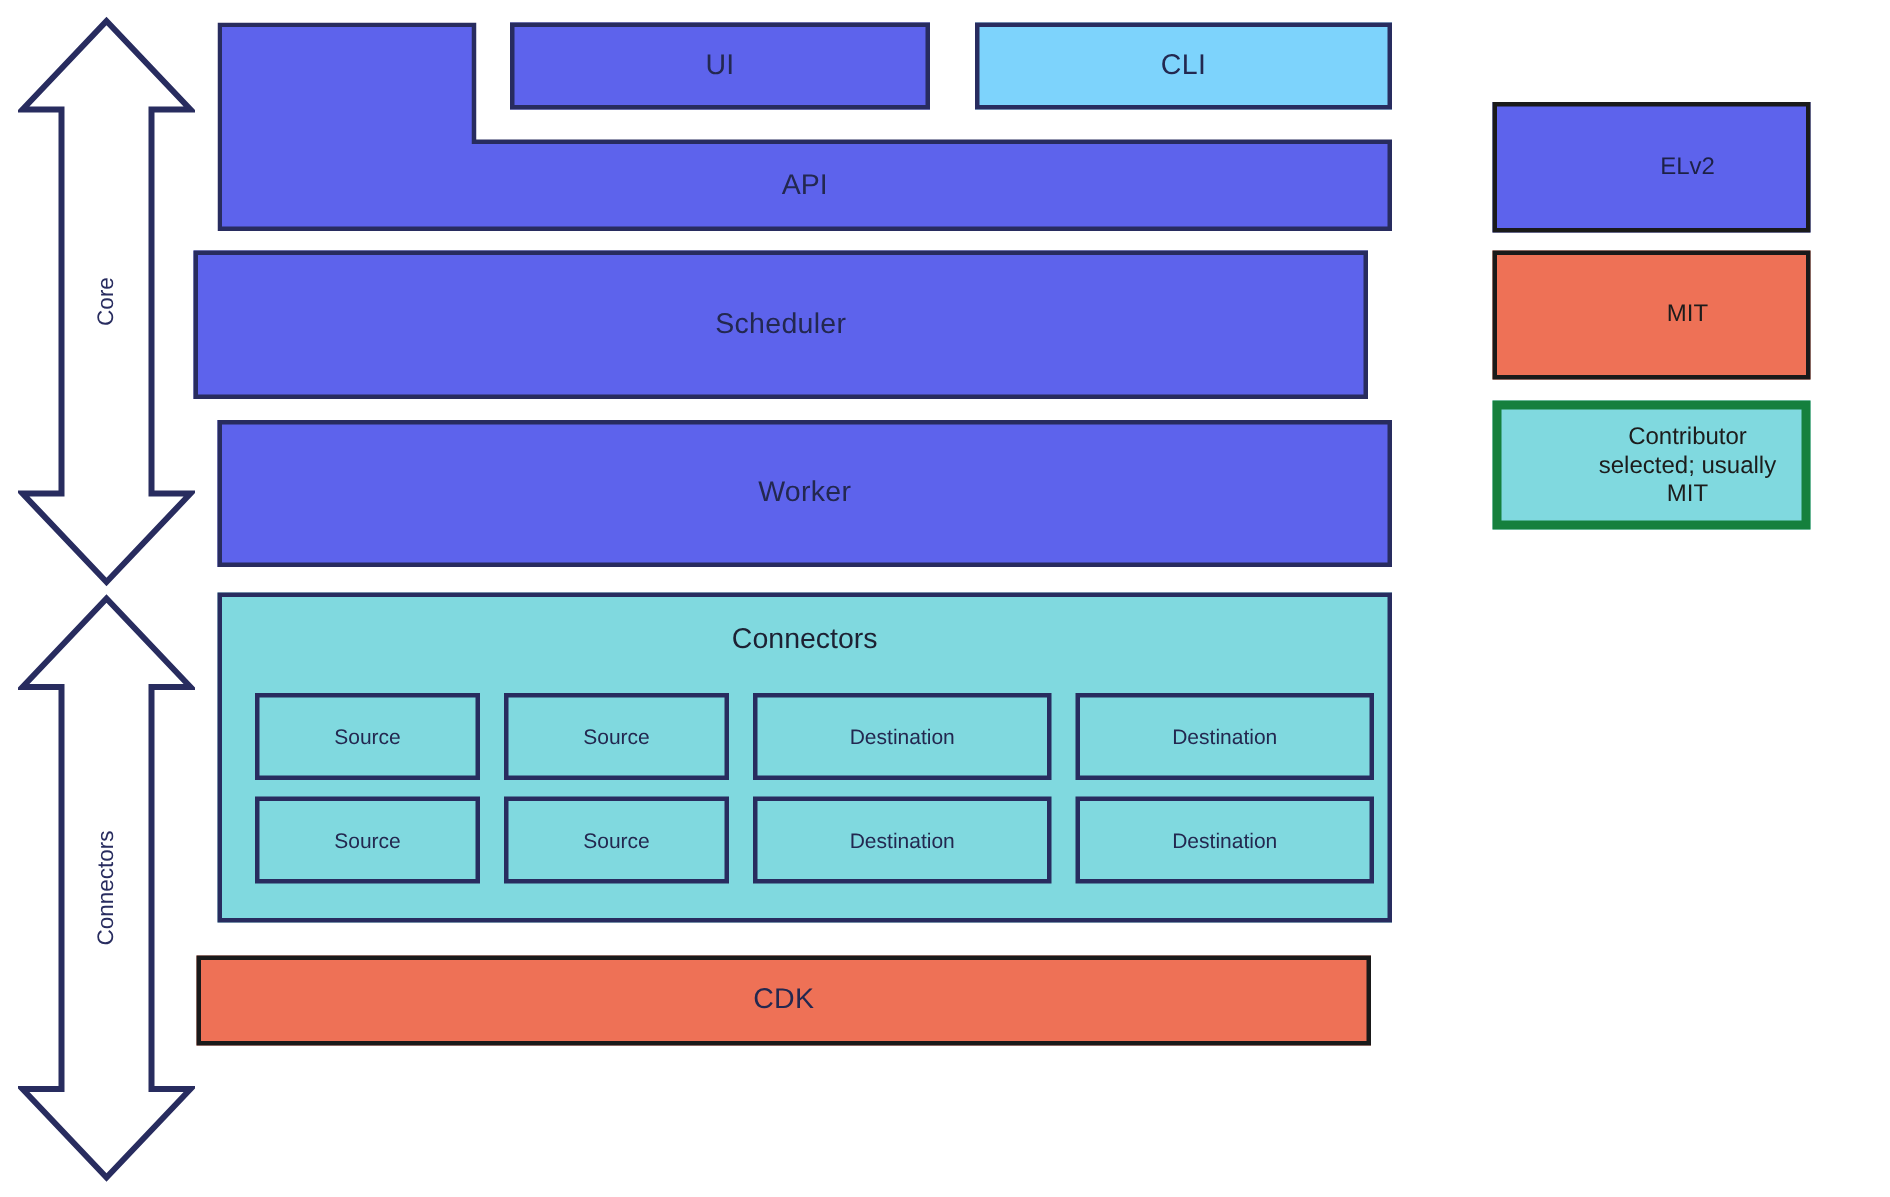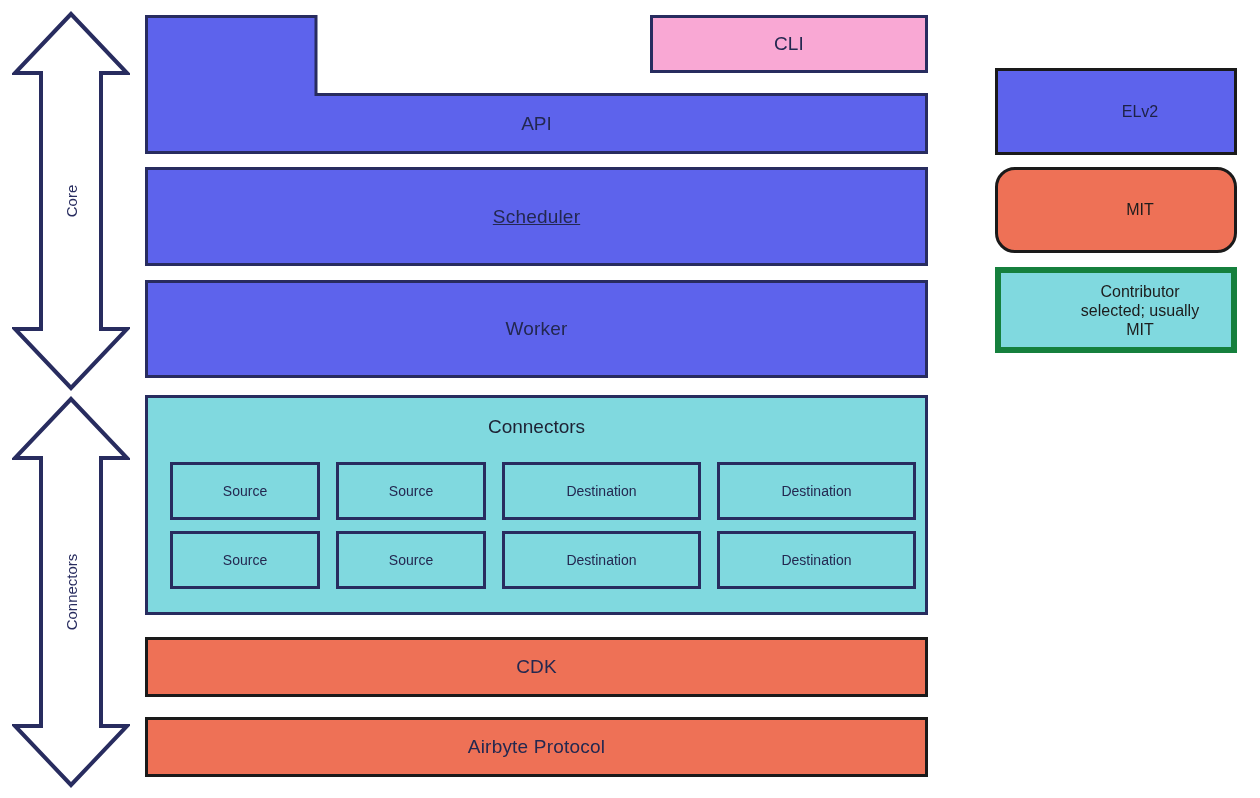--- a/index.html
+++ b/index.html
@@ -13,21 +13,21 @@
   .abs { position:absolute; box-sizing:border-box; }
 
   
   .block {
     position:absolute; box-sizing:border-box;
     display:flex; align-items:center; justify-content:center;
     font-size:19px; font-weight:500; color:#232850;
     letter-spacing:.2px;
   }
   .blue   { background:#5D63EC; border:3px solid #282C5F; }
-  .orange-navy { background:#f9a8d4; border:3px solid #282C5F; }
+  .orange-navy { background:#7dd3fc; border:3px solid #282C5F; }
   .orange-black{ background:#EE7156; border:3px solid #1A1A1A; }
   .teal   { background:#80D9DF; border:3px solid #282C5F; }
   .teal-black { background:#80D9DF; border:6px solid #15803d; }
   .blue-black { background:#5D63EC; border:3px solid #1A1A1A; }
 
   
   .api-wrap { position:absolute; left:145px; top:15px; width:783px; height:139px; }
   .api-label {
     position:absolute; left:0; top:79px; width:100%; height:60px;
     display:flex; align-items:center; justify-content:center;
@@ -50,21 +50,21 @@
   .arrow-wrap { position:absolute; width:118px; }
   .arrow-label {
     position:absolute; left:50%; top:50%;
     transform:translate(-50%,-50%) rotate(-90deg);
     white-space:nowrap;
     font-size:15px; font-weight:500; color:#282C5F;
   }
 
   
   .legend-box {
-    position:absolute; left:995px; width:242px;
+    position:absolute; left:995px; width:212px;
     display:flex; align-items:center; justify-content:center;
     text-align:center; font-size:16px; font-weight:500;
     box-sizing:border-box;
     padding-left:48px;
   }
   .legend-box .wrapline { display:block; max-width:140px; margin:0 auto; line-height:19px; }
   .txt-navy { color:#1D2145; }
   .txt-dark { color:#1C1C1C; }
 </style>
 </head>
@@ -86,26 +86,29 @@
     <div class="arrow-label">Connectors</div>
   </div>
 
   <div class="api-wrap">
     <svg width="783" height="139" viewBox="0 0 783 139">
       <path d="M1.5,1.5 H171 V79.5 H781.5 V137.5 H1.5 Z" fill="#5D63EC" stroke="#282C5F" stroke-width="3" stroke-linejoin="miter"></path>
     </svg>
     <div class="api-label">API</div>
   </div>
 
+  <div class="block blue" style="left:340px; top:15px; width:280px; height:58px;">
+    <span>UI</span>
+  </div>
 
   <div class="block orange-navy" style="left:650px; top:15px; width:278px; height:58px;">
     <span>CLI</span>
   </div>
 
-  <div class="block blue" style="left:145px; top:167px; width:783px; height:99px;text-decoration:underline;">
+  <div class="block blue" style="left:129px; top:167px; width:783px; height:99px;">
     <span>Scheduler</span>
   </div>
 
   <div class="block blue" style="left:145px; top:280px; width:783px; height:98px;align-items:center;">
     <span>Worker</span>
   </div>
 
   <div class="abs teal" style="left:145px; top:395px; width:783px; height:220px;">
     <div class="conn-title">Connectors</div>
 
@@ -129,33 +132,30 @@
         <span>Source</span>
       </div>
     <div class="conn-box" style="left:354px; top:133px; width:199px;">
         <span>Destination</span>
       </div>
     <div class="conn-box" style="left:569px; top:133px; width:199px;">
         <span>Destination</span>
       </div>
   </div>
 
-  <div class="block orange-black" style="left:145px; top:637px; width:783px; height:60px;">
+  <div class="block orange-black" style="left:131px; top:637px; width:783px; height:60px;">
     <span>CDK</span>
   </div>
 
-  <div class="block orange-black" style="left:145px; top:717px; width:783px; height:60px;">
-    <span>Airbyte Protocol</span>
-  </div>
 
   <div>
     <div class="legend-box blue-black txt-navy" style="top:68px; height:87px;">
       <span>ELv2</span>
     </div>
-    <div class="legend-box orange-black txt-dark" style="top:167px; height:86px;border-radius:20px;">
+    <div class="legend-box orange-black txt-dark" style="top:167px; height:86px;">
       <span>MIT</span>
     </div>
     <div class="legend-box teal-black txt-dark" style="top:267px; height:86px;">
       <span class="wrapline">Contributor selected; usually MIT</span>
     </div>
   </div>
 
 </div>
 
 </body></html>

